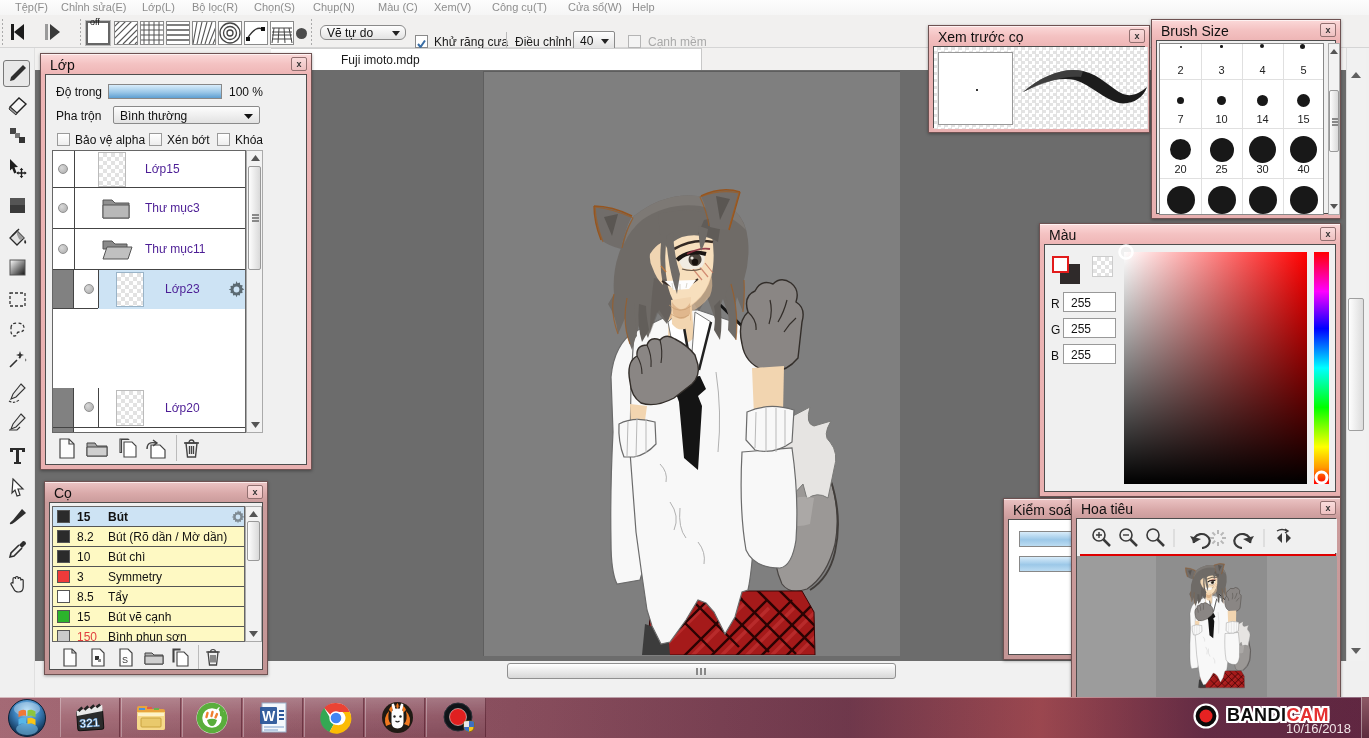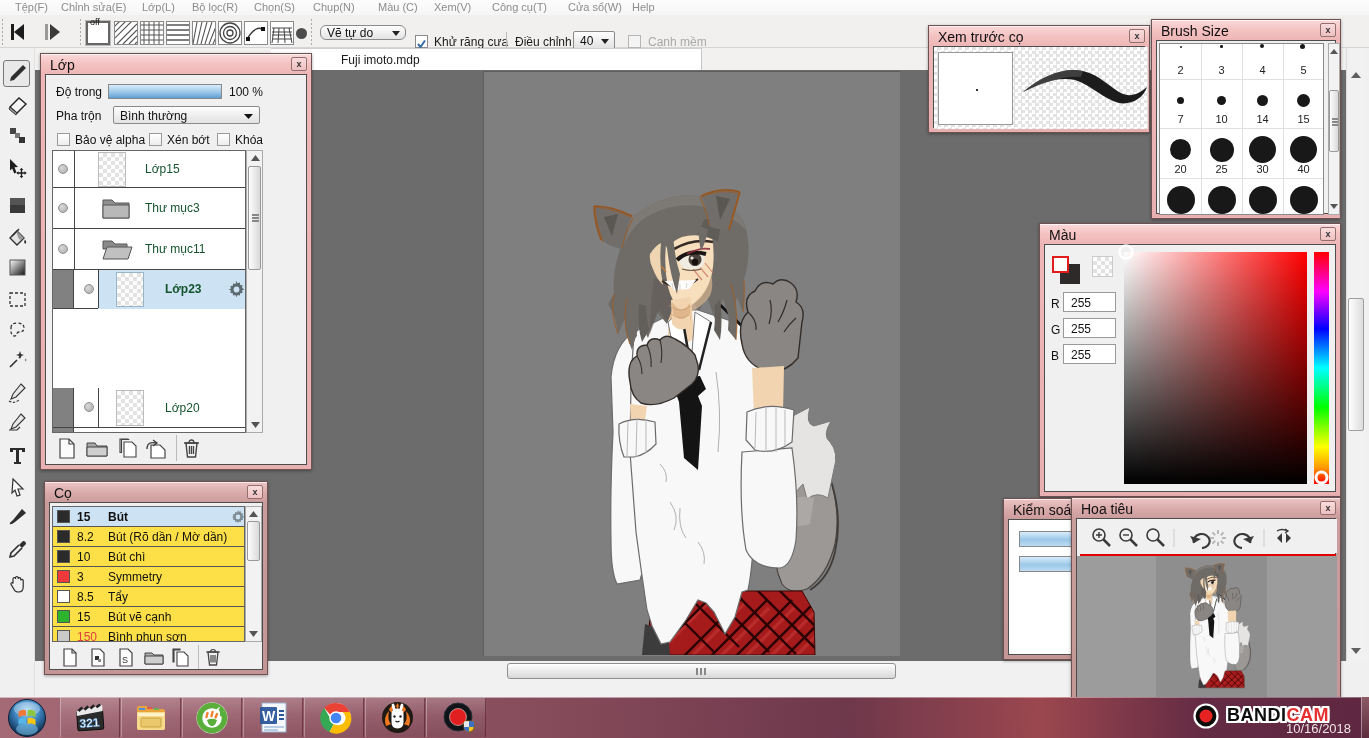--- a/index.html
+++ b/index.html
@@ -31,23 +31,23 @@
 .pcontent{position:absolute;left:4px;right:4px;top:20px;bottom:4px;background:#f0f0f0;border:1px solid #4d4d4d}
 
 #taskbar{left:0;top:697px;width:1369px;height:41px;background:linear-gradient(100deg,#9a5f6d 0%,#8a4f5e 40%,#7c4354 70%,#6e3649 100%);z-index:60}
 .tkbtn{position:absolute;top:1px;height:39px;width:60px;border-left:1px solid rgba(255,255,255,.3);border-right:1px solid rgba(70,15,30,.5);background:linear-gradient(180deg,rgba(255,255,255,.22),rgba(255,255,255,.06) 45%,rgba(0,0,0,.05))}
 
 .cbx{position:absolute;width:13px;height:13px;border:1px solid #9a9a9a;background:linear-gradient(#fff,#ededed)}
 .lrow{position:absolute;left:0;width:194px;border-bottom:1px solid #444;background:#fff}
 .lcirc{position:absolute;width:10px;height:10px;border-radius:50%;background:radial-gradient(circle at 35% 35%,#d8d8d8,#ababab);border:1px solid #909090}
 .lsep{position:absolute;top:0;width:1px;height:100%;background:#444}
 .dstrip{position:absolute;left:0;top:0;width:21px;height:100%;background:#818181;border-right:1px solid #444}
-.llab{position:absolute;top:50%;transform:translateY(-50%);font-size:12px;color:#14532d}
+.llab{position:absolute;top:50%;transform:translateY(-50%);font-size:12px;color:#4c1d95}
 .chk{background:repeating-conic-gradient(#e2e2e2 0% 25%,#fff 0% 50%);background-size:8px 8px}
-.brow{position:absolute;left:0;width:193px;height:20px;border-bottom:1px solid #555;background:#fde047}
+.brow{position:absolute;left:0;width:193px;height:20px;border-bottom:1px solid #555;background:#fef9c3}
 .bsw{position:absolute;left:4px;top:3px;width:13px;height:13px;border:1px solid #555}
 .bnum{position:absolute;left:24px;top:3px}
 .bname{position:absolute;left:55px;top:3px}
 .chk2{background:repeating-conic-gradient(#e3e3e3 0% 25%,#fff 0% 50%);background-size:7px 7px}
 .bdot{position:absolute;border-radius:50%;background:#181818}
 .blab{position:absolute;width:41px;text-align:center;font-size:11px;color:#222}
 .rgbf{width:53px;height:20px;background:#fff;border:1px solid #999;font-size:12px;color:#111;padding:3px 0 0 7px}
 </style></head>
 <body>
 <div class="abs" id="menubar">
@@ -380,21 +380,21 @@
             <path d="M6 10 h25 l-4 12 h-25 Z" fill="#c0c0c0" stroke="#555"></path>
           </svg>
           <div class="llab" style="left:92px">Thư mục11</div>
         </div>
    <div class="lrow" style="top:119px;height:39px">
           <div class="dstrip"></div>
           <div class="lcirc" style="left:31px;top:14px"></div>
           <div class="abs" style="left:45px;top:0;width:149px;height:39px;background:#cde3f4"></div>
           <div class="lsep" style="left:45px"></div>
           <div class="chk" style="position:absolute;left:63px;top:2px;width:28px;height:35px;border:1px solid #9ab4c8"></div>
-          <div class="llab" style="left:112px;font-weight:bold">Lớp23</div>
+          <div class="llab" style="left:112px;font-weight:normal">Lớp23</div>
           <svg style="position:absolute;left:175px;top:11px" width="17" height="17" viewBox="0 0 20 20">
             <path fill="#5c6a72" d="M10 0l1.2 2.6 2.8-.7.3 2.9 2.9.3-.7 2.8L19.1 10l-2.6 1.2.7 2.8-2.9.3-.3 2.9-2.8-.7L10 19.1l-1.2-2.6-2.8.7-.3-2.9-2.9-.3.7-2.8L.9 10l2.6-1.2-.7-2.8 2.9-.3.3-2.9 2.8.7Z"></path>
             <circle cx="10" cy="10" r="3.4" fill="#cde3f4"></circle>
           </svg>
         </div>
    <div class="lrow" style="top:237px;height:40px">
           <div class="dstrip"></div>
           <div class="lcirc" style="left:31px;top:14px"></div>
           <div class="lsep" style="left:45px"></div>
           <div class="chk" style="position:absolute;left:63px;top:2px;width:28px;height:36px;border:1px solid #bbb"></div>

